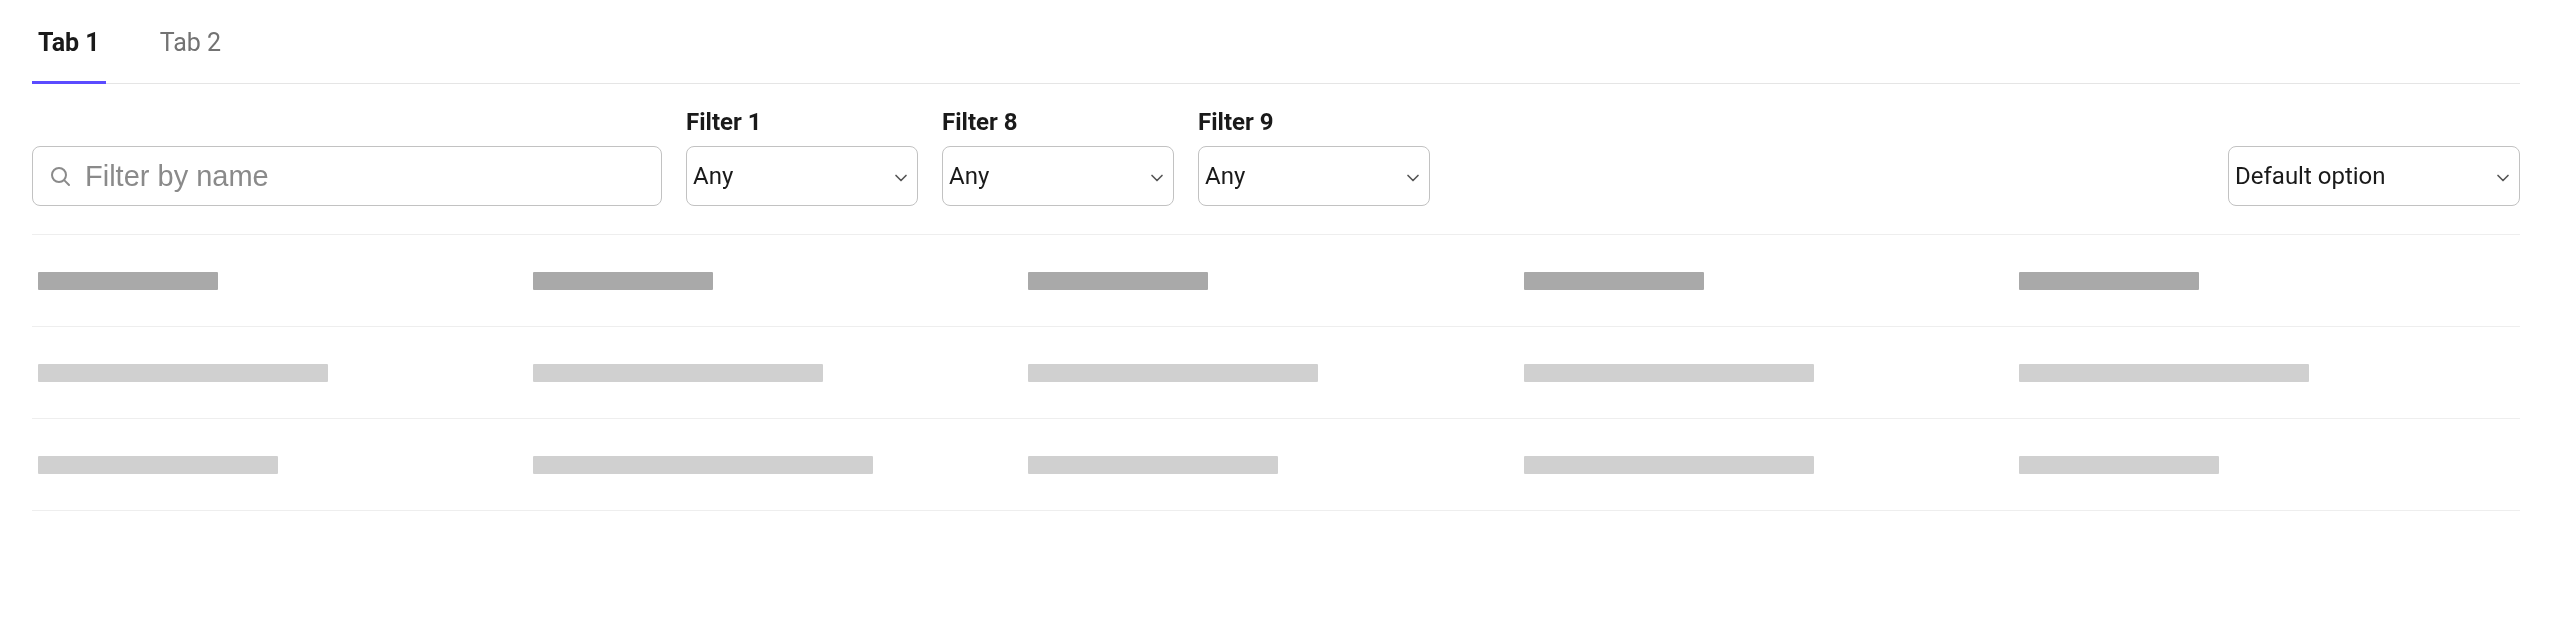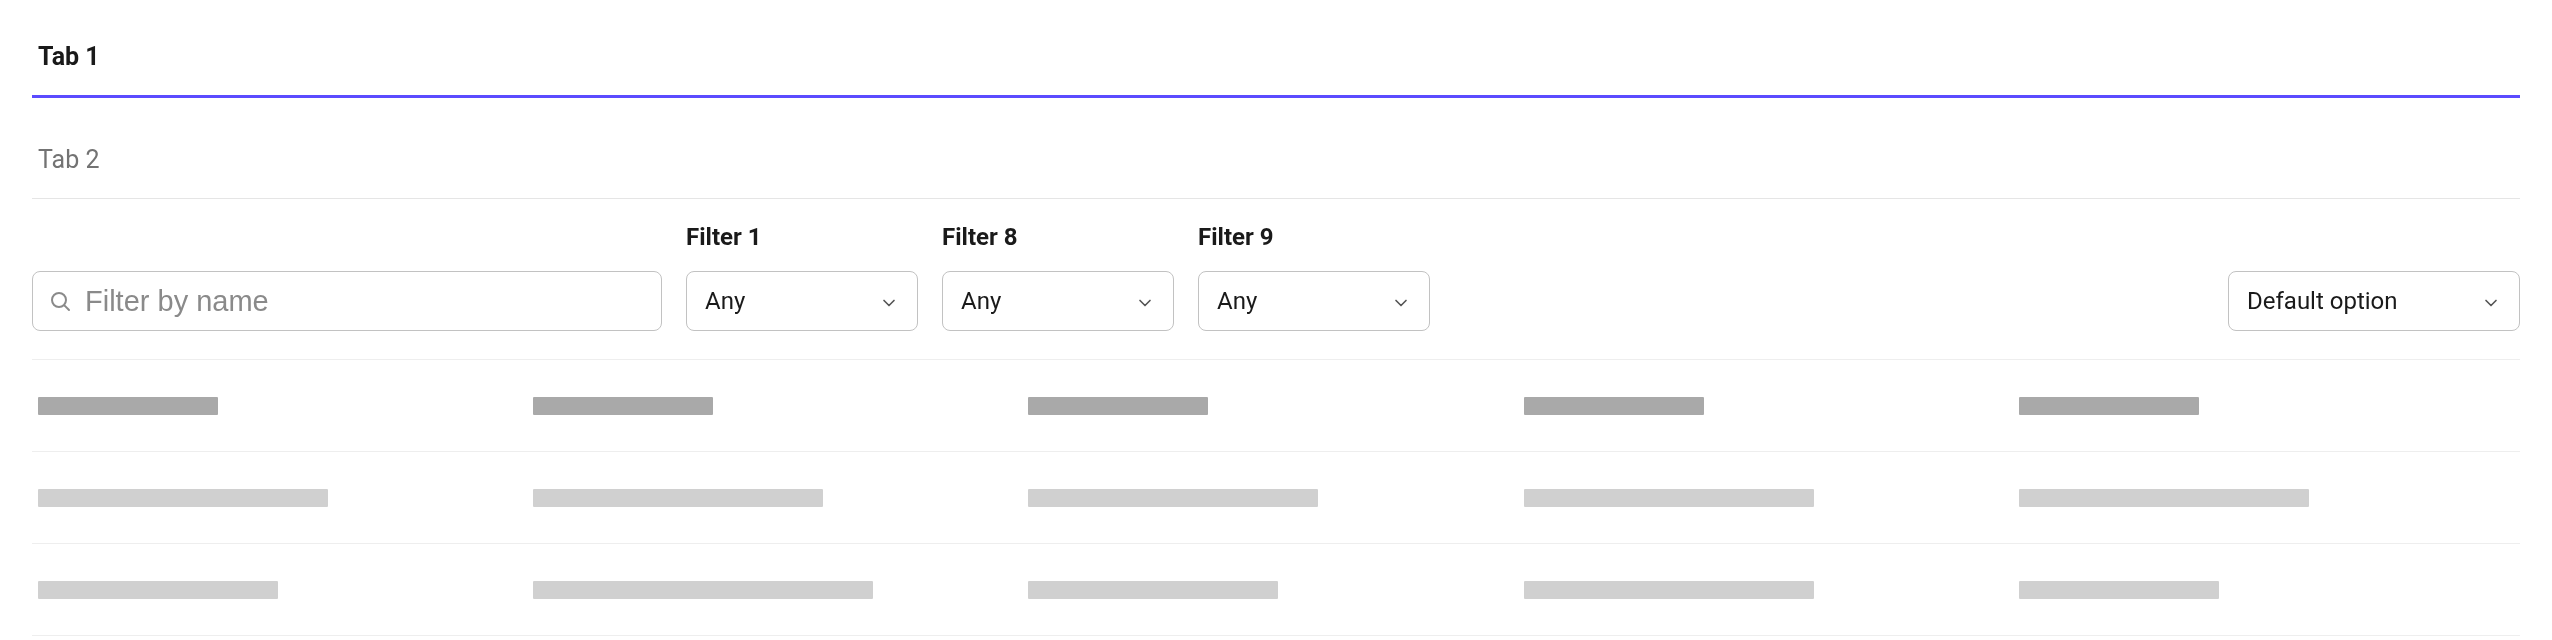--- a/index.html
+++ b/index.html
@@ -10,22 +10,21 @@
   width: 2552px;
   font-size: 24px;
 }
 .container {
   padding: 0 32px;
 }
 .tab-bar {
   display: flex;
   gap: 48px;
   border-bottom: 1px solid #e5e5e5;
-  padding-top: 42px;
-  flex-direction: column;
+  padding-top: 28px;
 }
 .tab {
   padding: 0 6px 24px 6px;
   font-size: 25px;
   color: #737373;
   cursor: pointer;
   user-select: none;
 }
 .tab.active {
   font-weight: 700;
@@ -35,21 +34,21 @@
 }
 .controls-row {
   display: flex;
   align-items: flex-end;
   gap: 24px;
   padding: 24px 0 28px 0;
 }
 .control-group {
   display: flex;
   flex-direction: column;
-  gap: 20px;
+  gap: 10px;
 }
 .control-label {
   font-size: 24px;
   font-weight: 700;
   color: #1a1a1a;
 }
 .search-wrap {
   position: relative;
   width: 630px;
 }
@@ -74,21 +73,21 @@
 }
 .select {
   position: relative;
   height: 60px;
   border: 1px solid #c2c2c2;
   border-radius: 8px;
   background: #fff;
   display: flex;
   align-items: center;
   justify-content: space-between;
-  padding: 0 18px;
+  padding: 0 6px;
   font-size: 24px;
   color: #1a1a1a;
   cursor: pointer;
   user-select: none;
 }
 .select.filter { width: 232px; }
 .select.sort { width: 292px; align-items: center; }
 .chevron {
   width: 20px;
   height: 20px;

